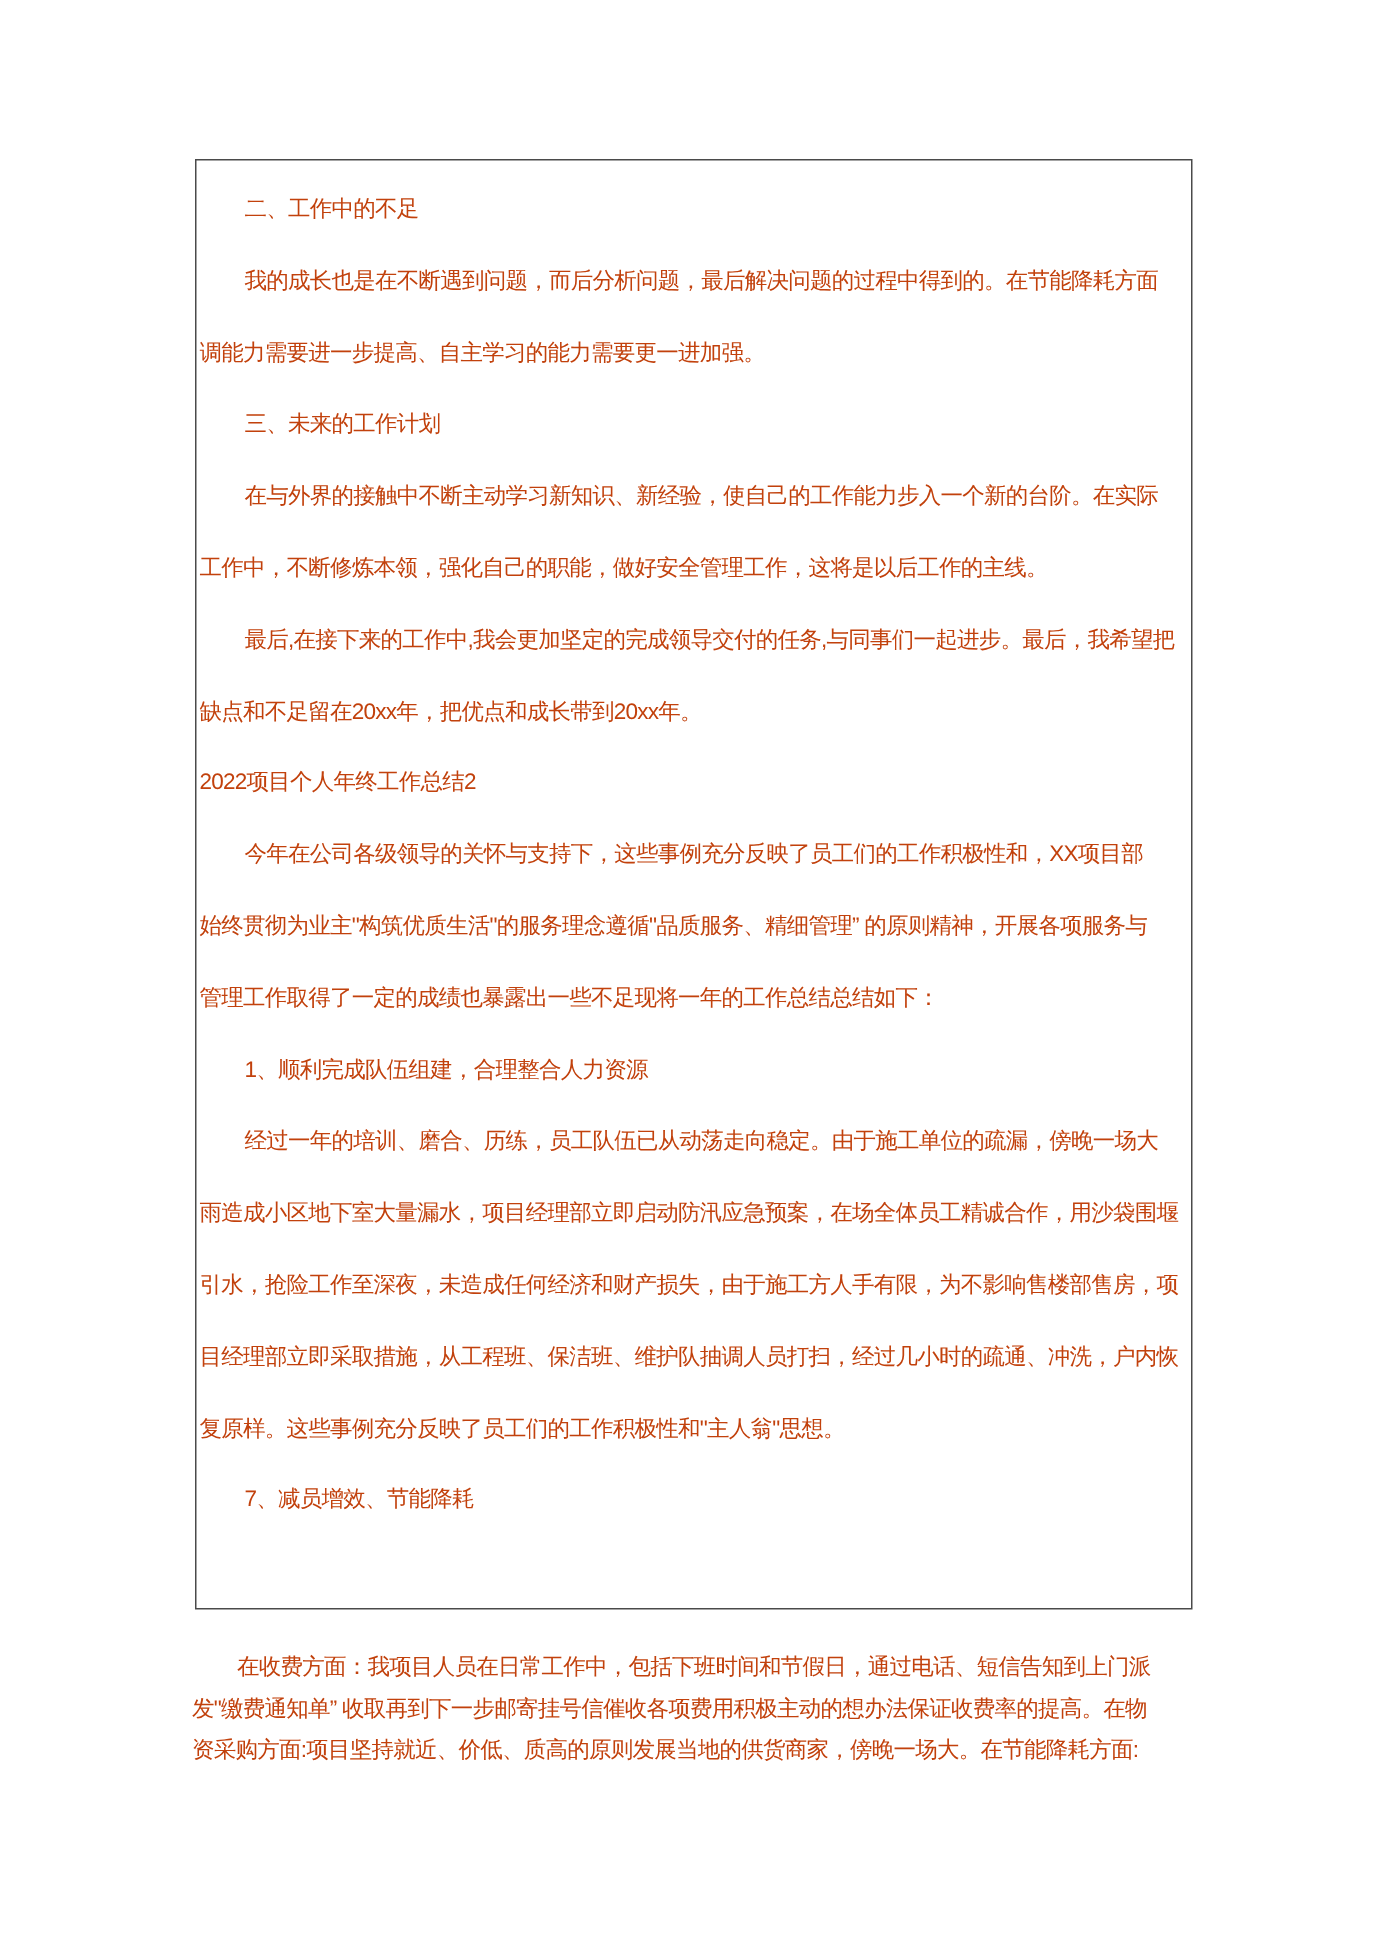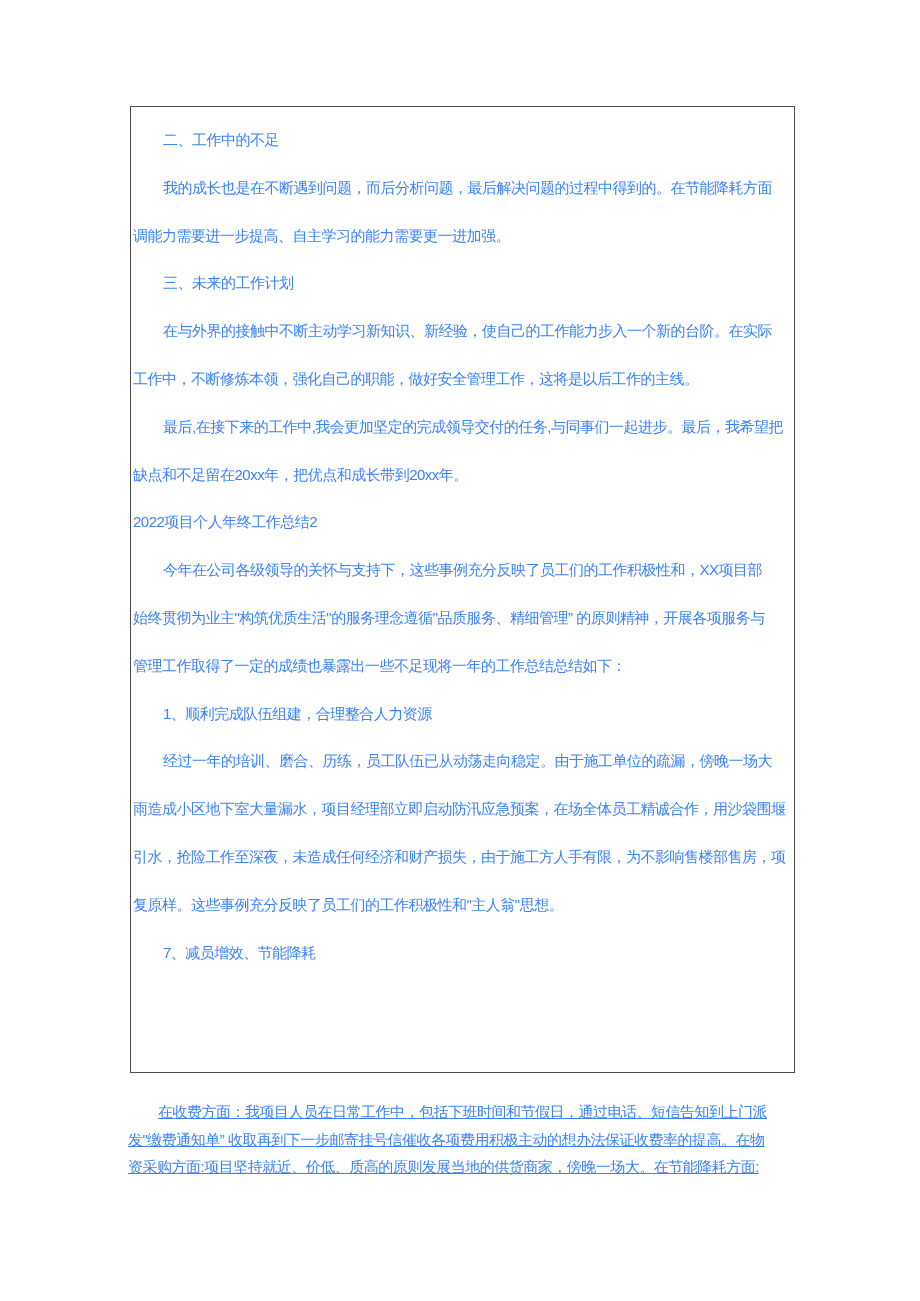--- a/index.html
+++ b/index.html
@@ -7,21 +7,21 @@
     padding: 0;
     background: #ffffff;
   }
   .page {
     position: relative;
     width: 920px;
     height: 1301px;
     background: #ffffff;
     overflow: hidden;
     font-family: "Liberation Sans", sans-serif;
-    color: #3b82f6;
+    color: #c2410c;
   }
   .doc-box {
     position: absolute;
     left: 130px;
     top: 106px;
     width: 665px;
     height: 967px;
     box-sizing: border-box;
     border: 1px solid #4a4a4a;
     padding: 9px 2px 0 2px;
@@ -44,21 +44,20 @@
     top: 1098px;
     width: 667px;
   }
   .footer-line {
     height: 27.5px;
     line-height: 27.5px;
     font-size: 15px;
     letter-spacing: -0.5px;
     white-space: nowrap;
     overflow: hidden;
-    text-decoration: underline;
   }
 </style>
 </head>
 <body>
 
 <div class="page">
 
   <div class="doc-box">
     <div class="line indent">二、工作中的不足</div>
     <div class="line indent">我的成长也是在不断遇到问题，而后分析问题，最后解决问题的过程中得到的。在节能降耗方面</div>
@@ -69,20 +68,21 @@
     <div class="line indent">最后,在接下来的工作中,我会更加坚定的完成领导交付的任务,与同事们一起进步。最后，我希望把</div>
     <div class="line">缺点和不足留在20xx年，把优点和成长带到20xx年。</div>
     <div class="line">2022项目个人年终工作总结2</div>
     <div class="line indent">今年在公司各级领导的关怀与支持下，这些事例充分反映了员工们的工作积极性和，XX项目部</div>
     <div class="line">始终贯彻为业主"构筑优质生活"的服务理念遵循"品质服务、精细管理” 的原则精神，开展各项服务与</div>
     <div class="line">管理工作取得了一定的成绩也暴露出一些不足现将一年的工作总结总结如下：</div>
     <div class="line indent">1、顺利完成队伍组建，合理整合人力资源</div>
     <div class="line indent">经过一年的培训、磨合、历练，员工队伍已从动荡走向稳定。由于施工单位的疏漏，傍晚一场大</div>
     <div class="line">雨造成小区地下室大量漏水，项目经理部立即启动防汛应急预案，在场全体员工精诚合作，用沙袋围堰</div>
     <div class="line">引水，抢险工作至深夜，未造成任何经济和财产损失，由于施工方人手有限，为不影响售楼部售房，项</div>
+    <div class="line">目经理部立即采取措施，从工程班、保洁班、维护队抽调人员打扫，经过几小时的疏通、冲洗，户内恢</div>
     <div class="line">复原样。这些事例充分反映了员工们的工作积极性和"主人翁"思想。</div>
     <div class="line indent">7、减员增效、节能降耗</div>
   </div>
 
   <div class="footer-para">
     <div class="footer-line indent">在收费方面：我项目人员在日常工作中，包括下班时间和节假日，通过电话、短信告知到上门派</div>
     <div class="footer-line">发"缴费通知单” 收取再到下一步邮寄挂号信催收各项费用积极主动的想办法保证收费率的提高。在物</div>
     <div class="footer-line">资采购方面:项目坚持就近、价低、质高的原则发展当地的供货商家，傍晚一场大。在节能降耗方面:</div>
   </div>
 

